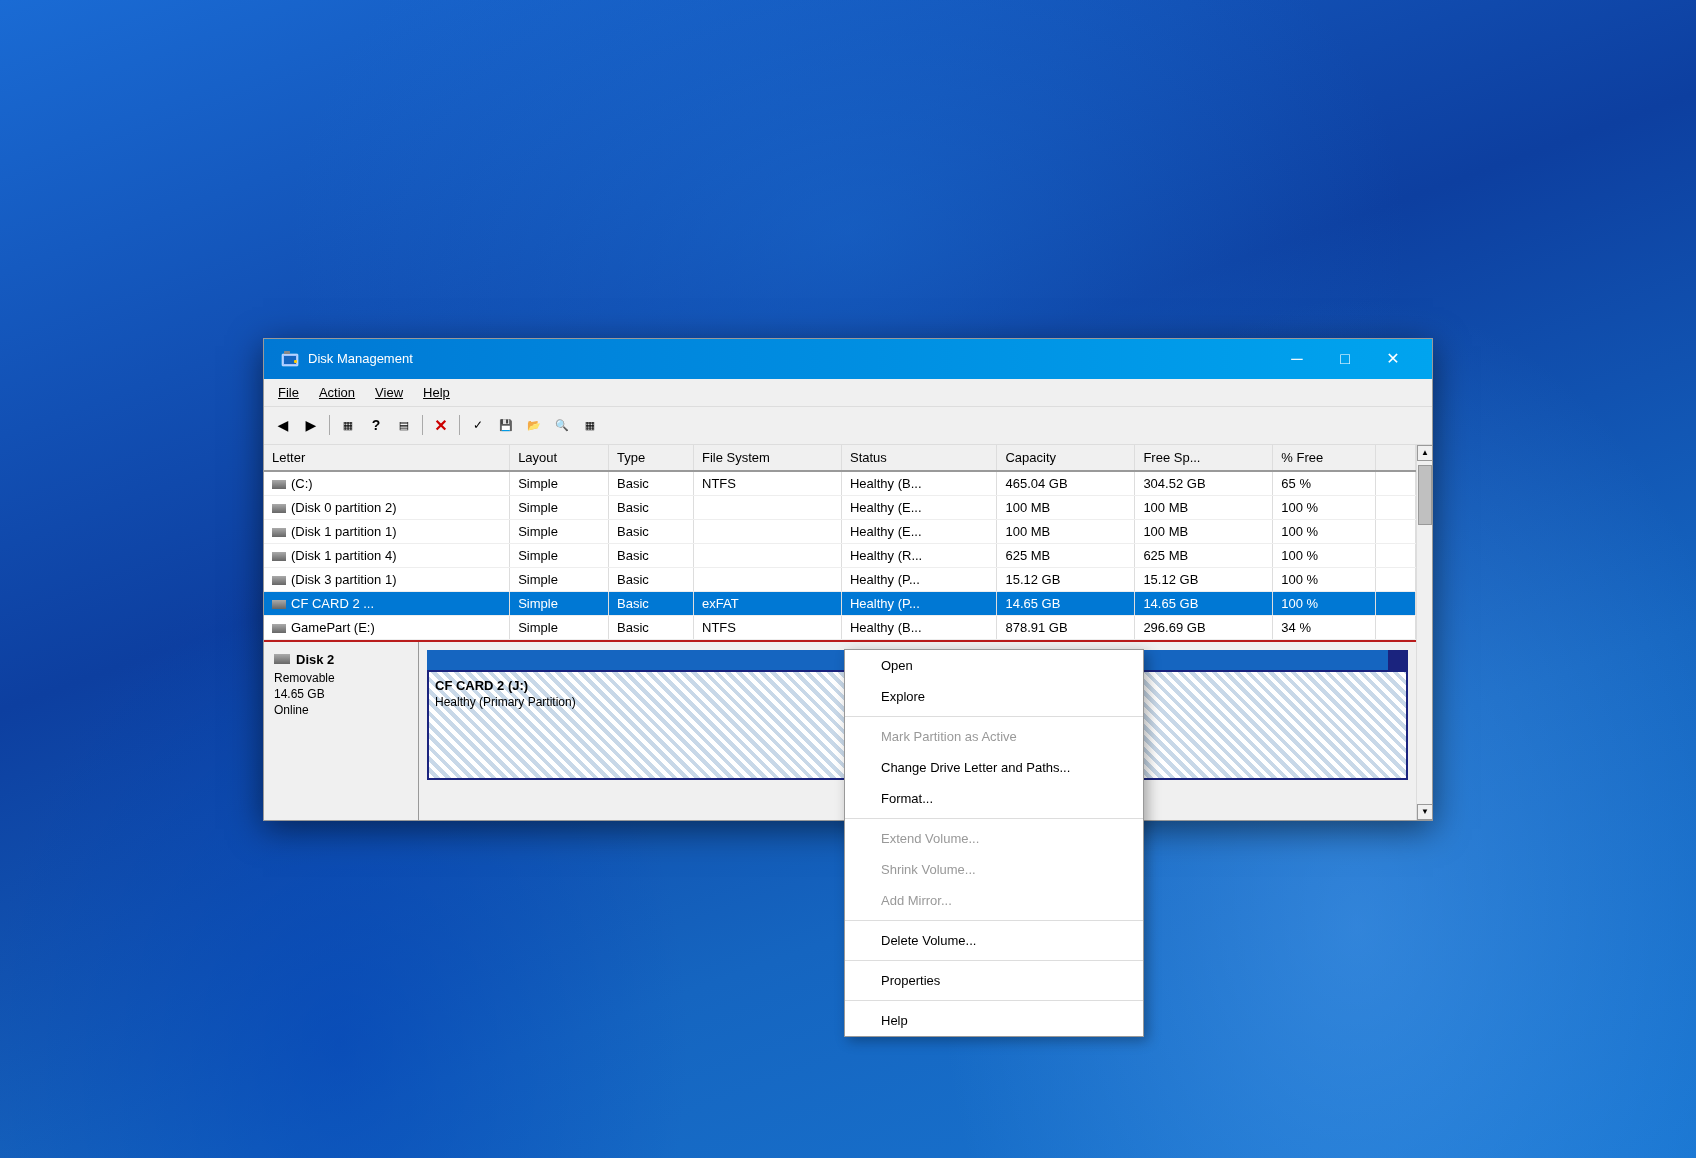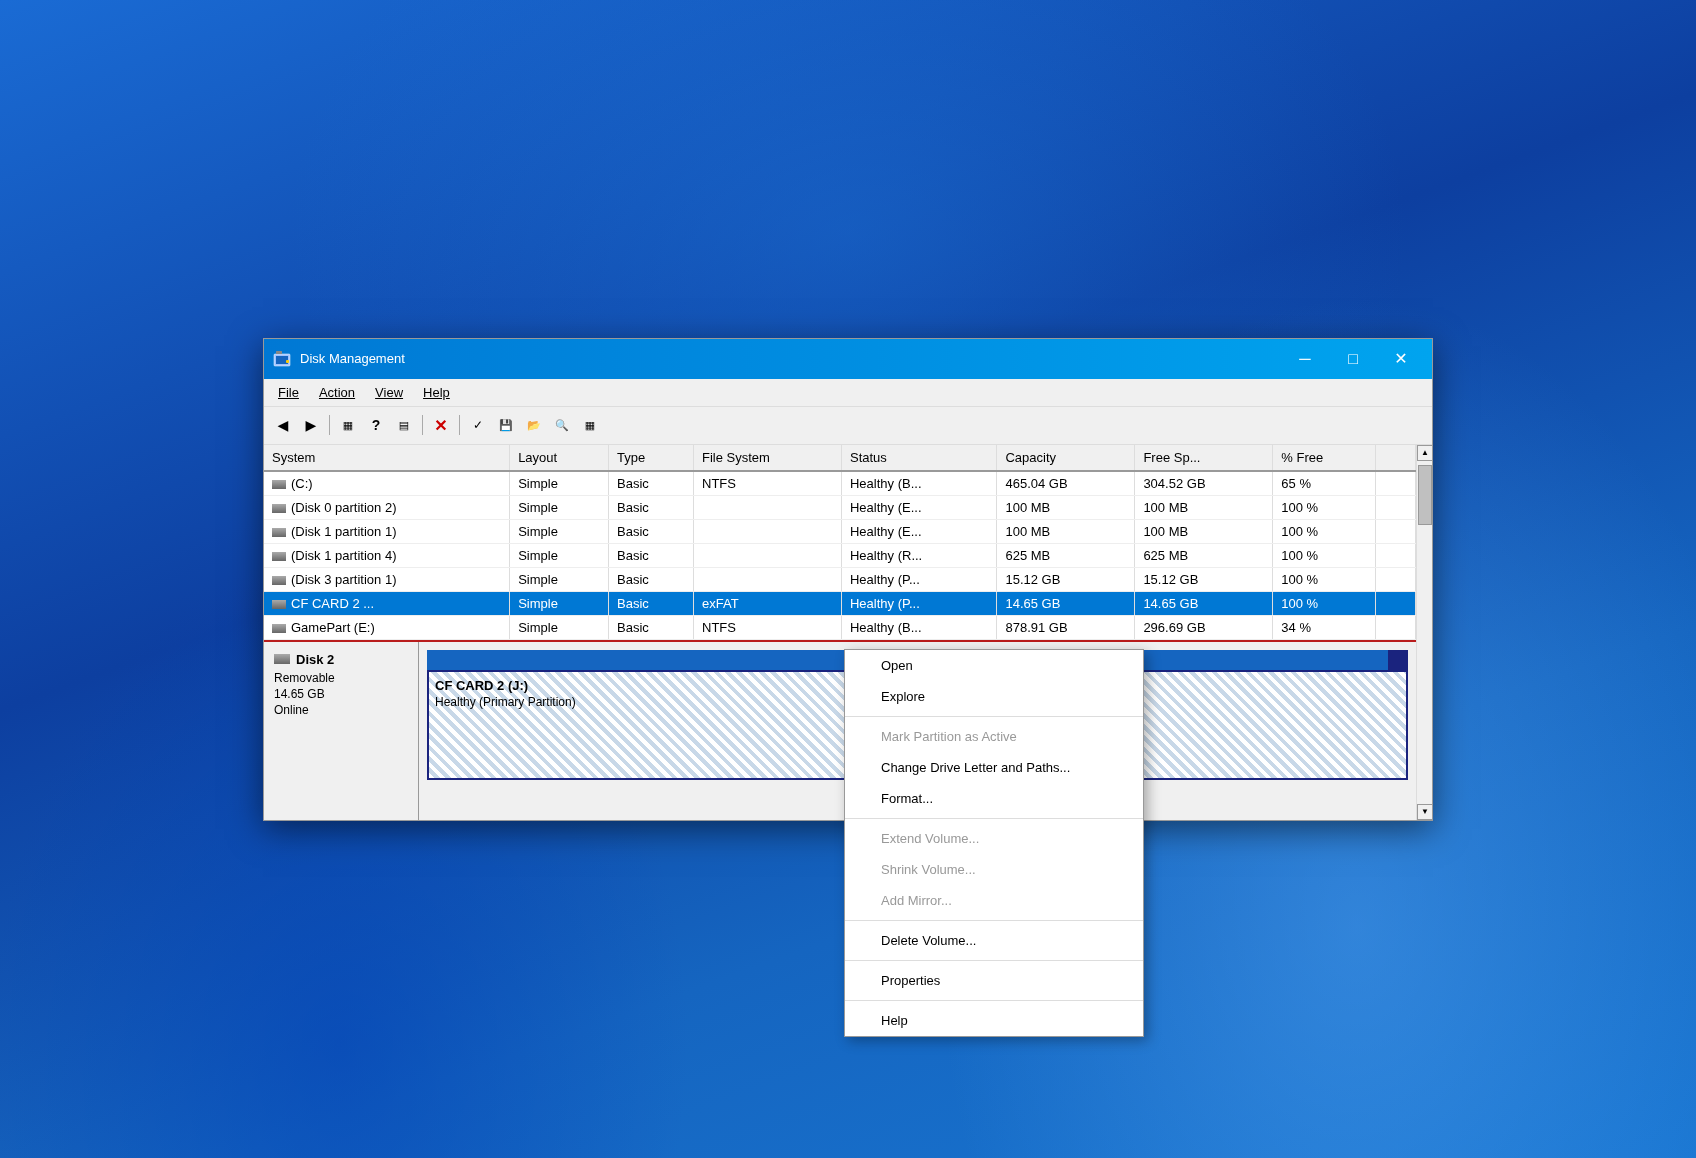--- a/index.html
+++ b/index.html
@@ -34,21 +34,21 @@
       box-shadow: 0 8px 32px rgba(0,0,0,0.5);
       display: flex;
       flex-direction: column;
     }
     
     .title-bar {
       background: linear-gradient(to right, #0078d4, #00a4ef);
       height: 40px;
       display: flex;
       align-items: center;
-      padding: 0 8px;
+      padding: 0 16px;
       user-select: none;
       flex-shrink: 0;
     }
     .title-bar-icon {
       width: 20px;
       height: 20px;
       margin-right: 8px;
       flex-shrink: 0;
     }
     .title-bar-title {
@@ -343,21 +343,21 @@
     <button class="toolbar-btn" style="font-size:11px;">▦</button>
   </div>
 
   <div class="main-content">
     <div class="main-body">
 
       <div class="table-area">
         <table class="disk-table">
           <thead>
             <tr>
-              <th>System</th>
+              <th>Letter</th>
               <th>Layout</th>
               <th>Type</th>
               <th>File System</th>
               <th>Status</th>
               <th>Capacity</th>
               <th>Free Sp...</th>
               <th>% Free</th>
               <th style="width:40px;"></th>
             </tr>
           </thead>

